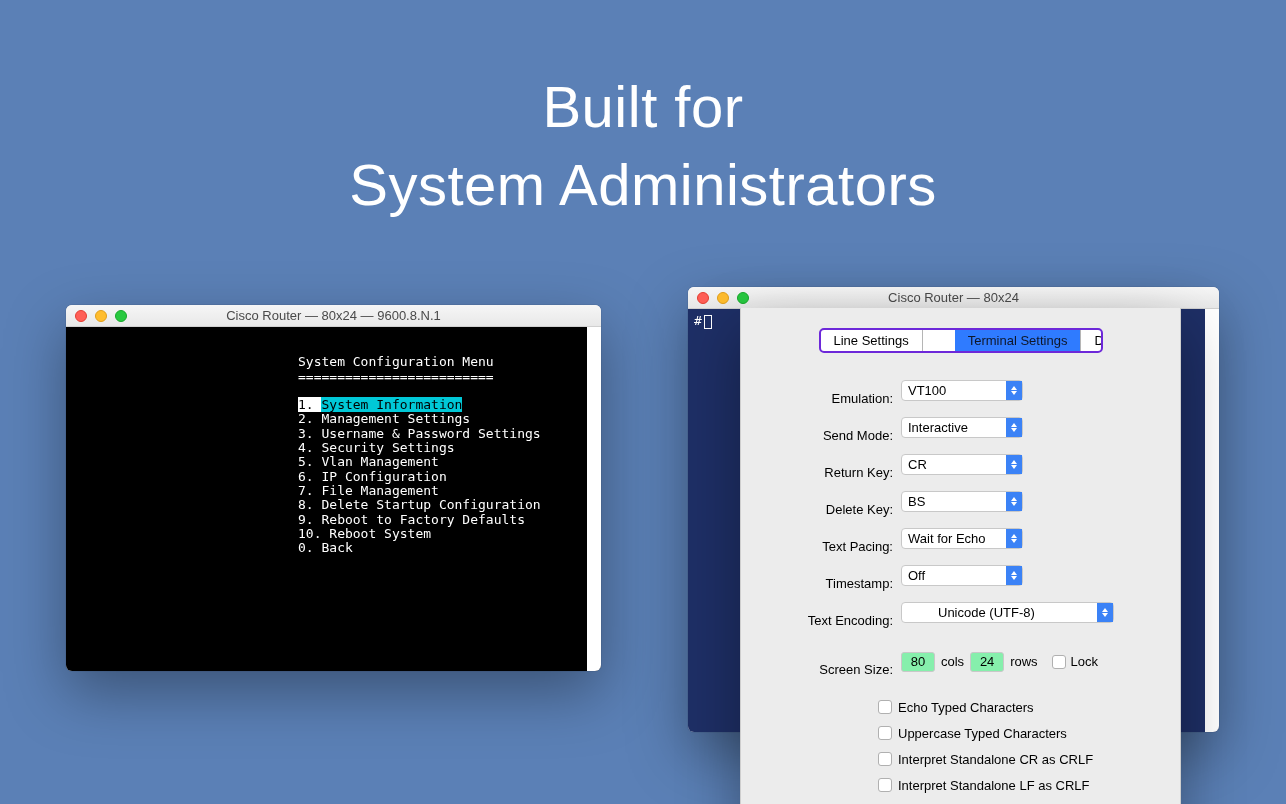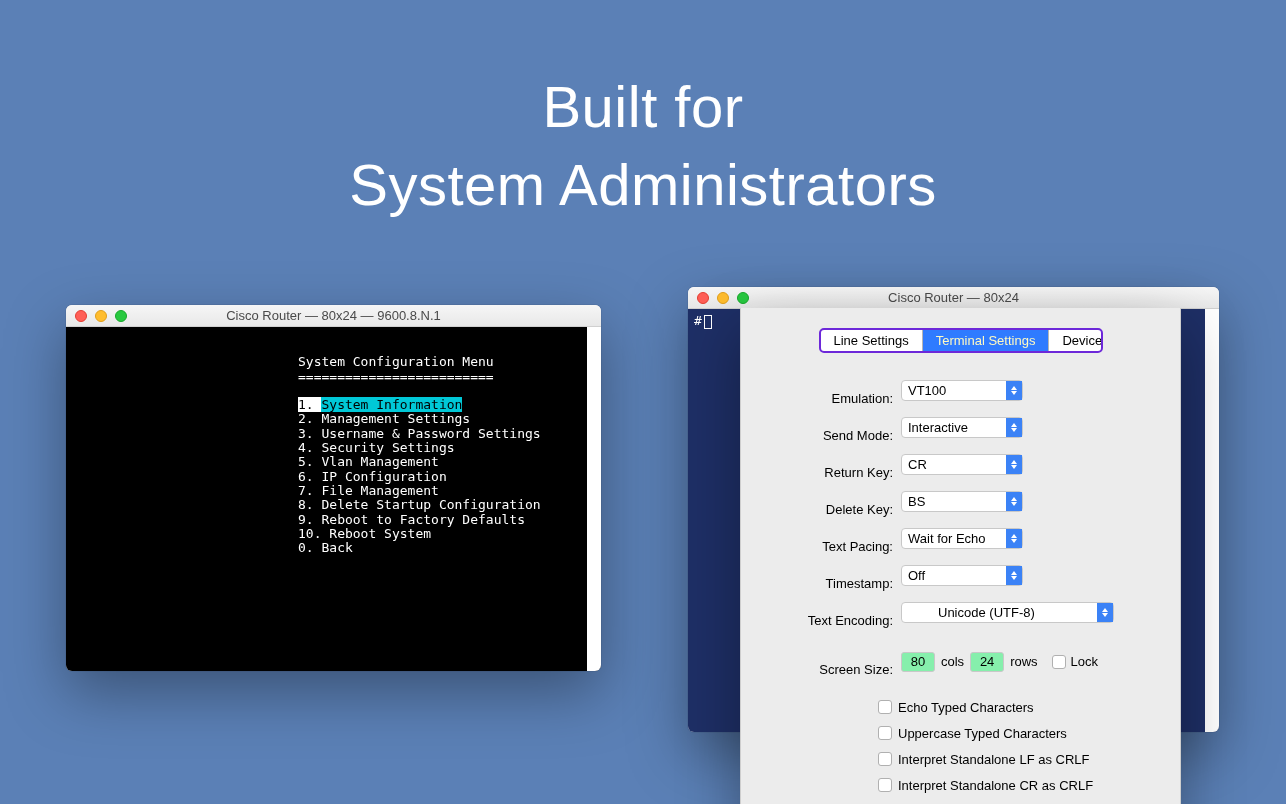--- a/index.html
+++ b/index.html
@@ -115,21 +115,21 @@
     width: 284px;
     margin: 0 auto 22px auto;
     border:2px solid #6d28d9;
     border-radius:5px;
     overflow:hidden;
     font-size:13px;
     background:#fff;
   }
   .seg > div { flex:0 0 auto; padding:3px 13px; cursor:default; border-right:1px solid #b5b5b5;}
   .seg > div:last-child { border-right:none;}
-  .seg .active { background:#2f7bff; color:#fef9c3; }
+  .seg .active { background:#2f7bff; color:#0f172a;margin-left:32px; }
 
   .form { display:flex; flex-direction:column; gap:6px; font-size:13px; color:#000;}
   .row { display:flex; align-items:center; }
   .row .lbl { width: 140px; text-align:right; padding-right:8px; color:#000;margin-top:16px;}
   .popup {
     height:21px;
     border:1px solid #c8c8c8;
     border-radius:4px;
     background:#fff;
     display:flex;
@@ -332,25 +332,25 @@
       <div class="chk-row">
         <input type="checkbox" class="mac" style="">
         <span>Echo Typed Characters</span>
       </div>
       <div class="chk-row">
         <input type="checkbox" class="mac" style="">
         <span>Uppercase Typed Characters</span>
       </div>
       <div class="chk-row">
         <input type="checkbox" class="mac" style="">
-        <span>Interpret Standalone LF as CRLF</span>
+        <span>Interpret Standalone CR as CRLF</span>
       </div>
       <div class="chk-row">
         <input type="checkbox" class="mac" style="">
-        <span>Interpret Standalone CR as CRLF</span>
+        <span>Interpret Standalone LF as CRLF</span>
       </div>
     </div>
   </div>
 
   <div class="sheet-footer">
     <div class="help-btn">?</div>
     <div style="width:14px"></div>
     <div class="profile-popup">
       <span>Profile</span>
       <div class="tri"></div>

